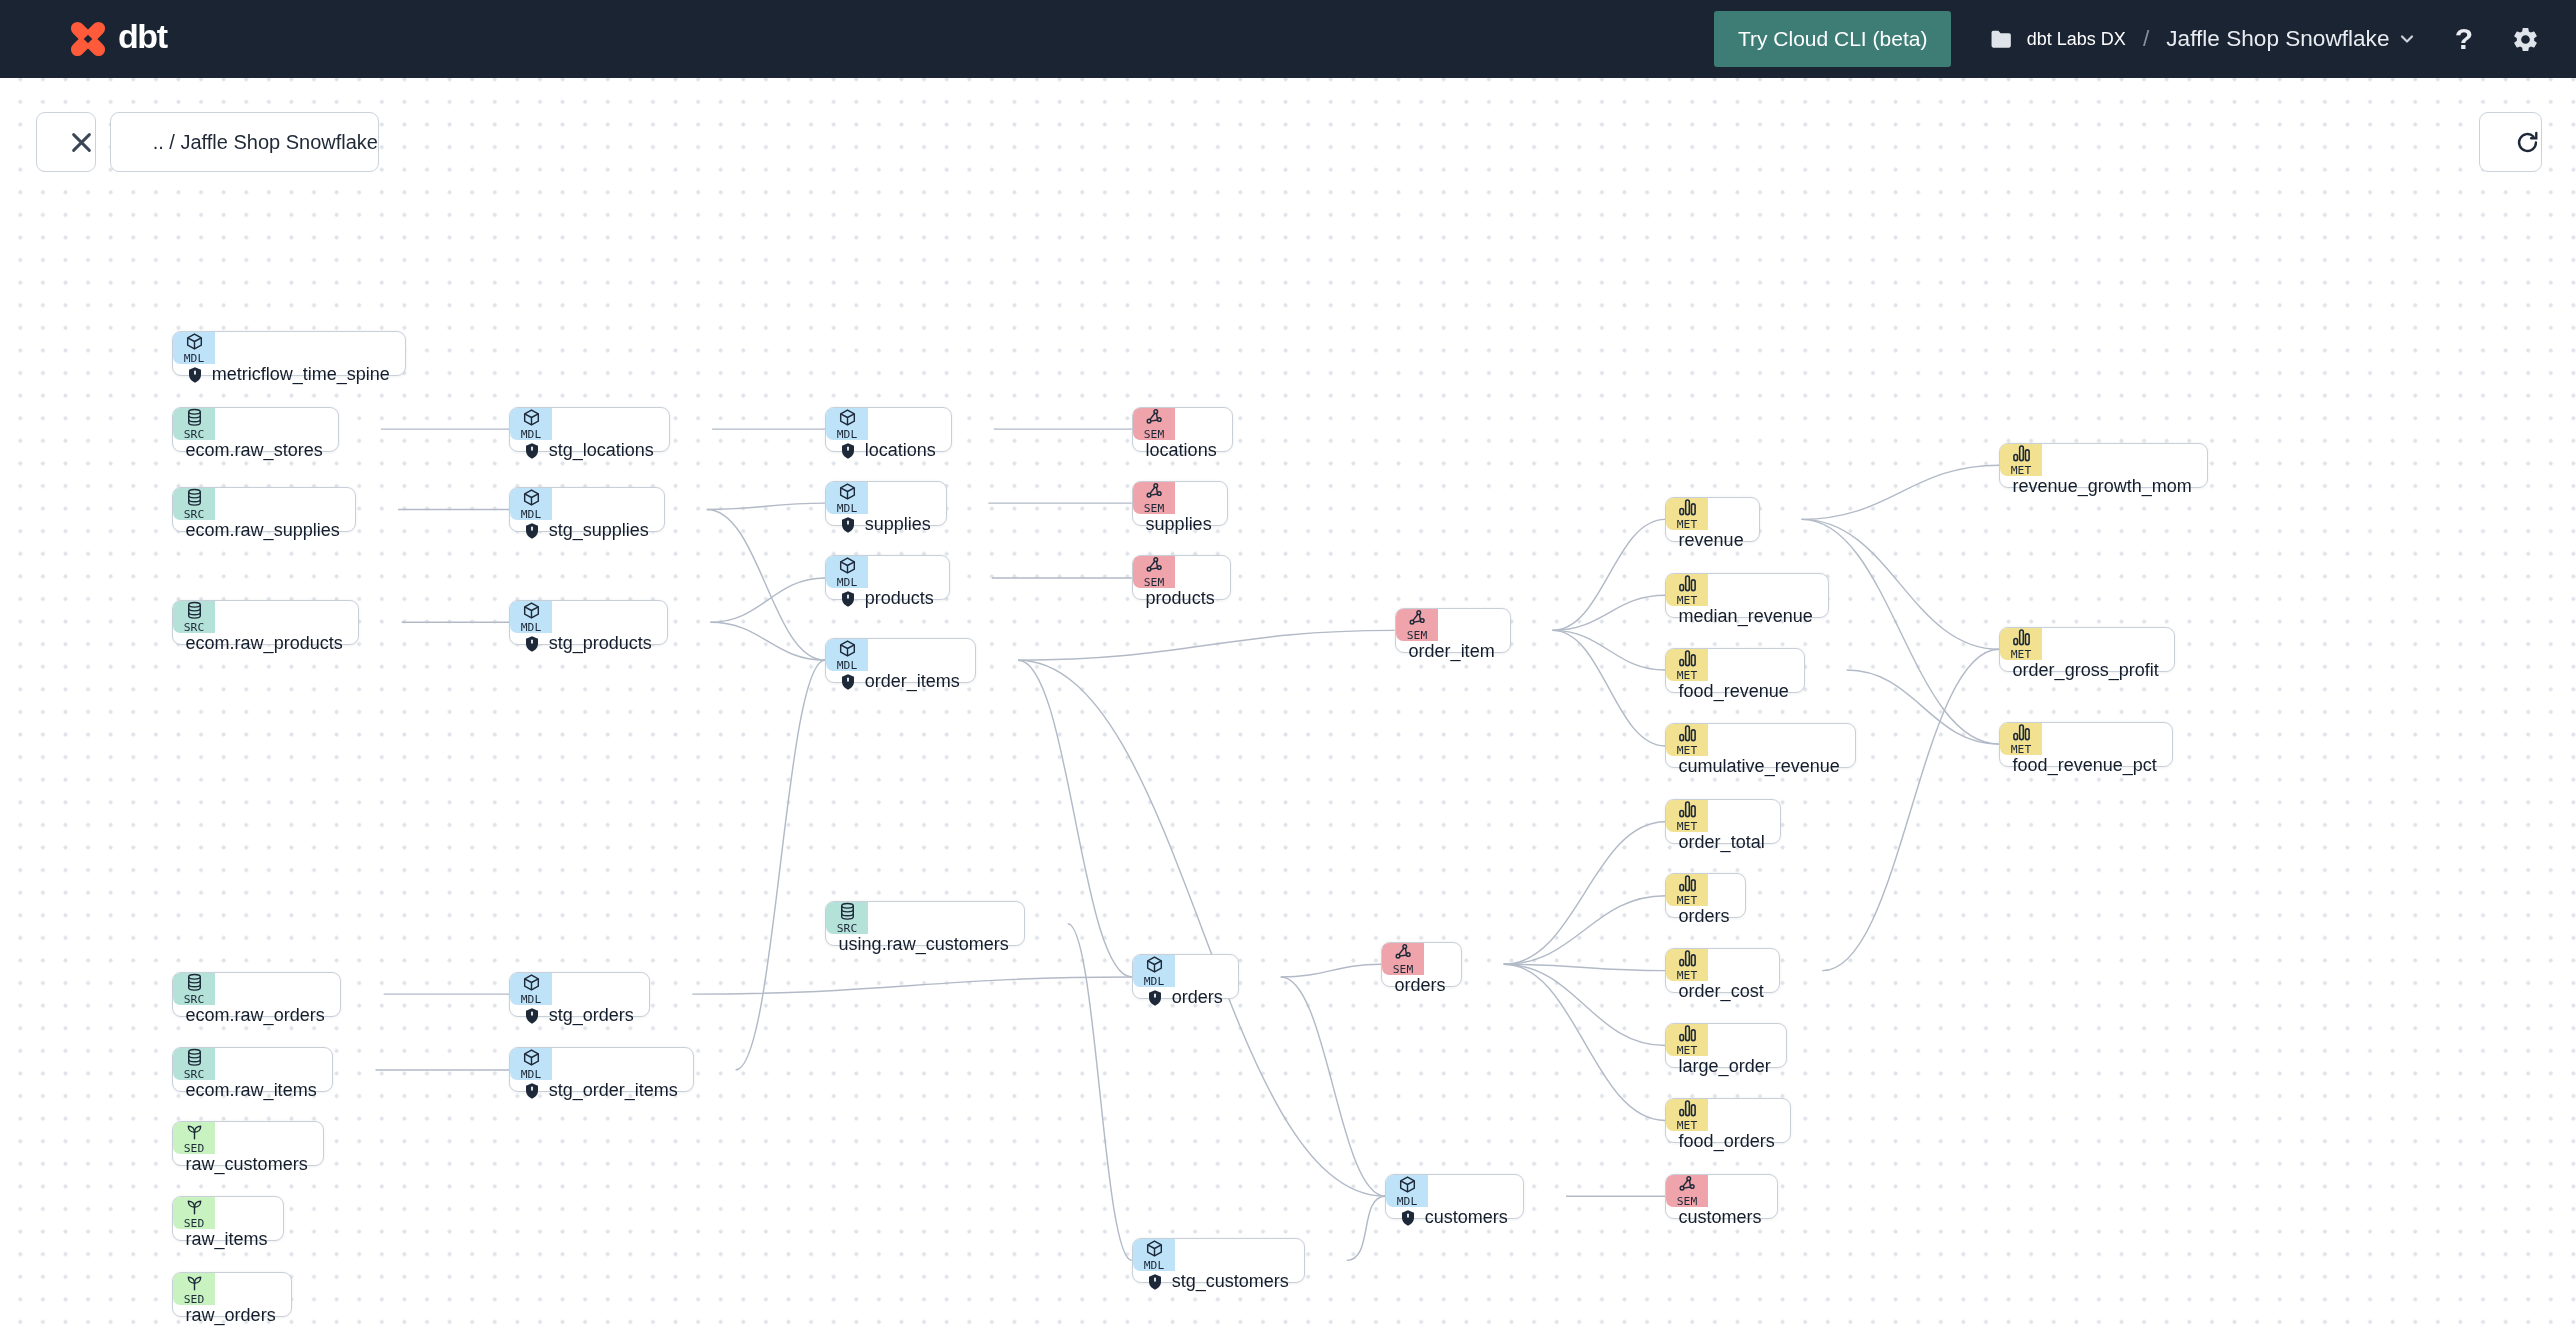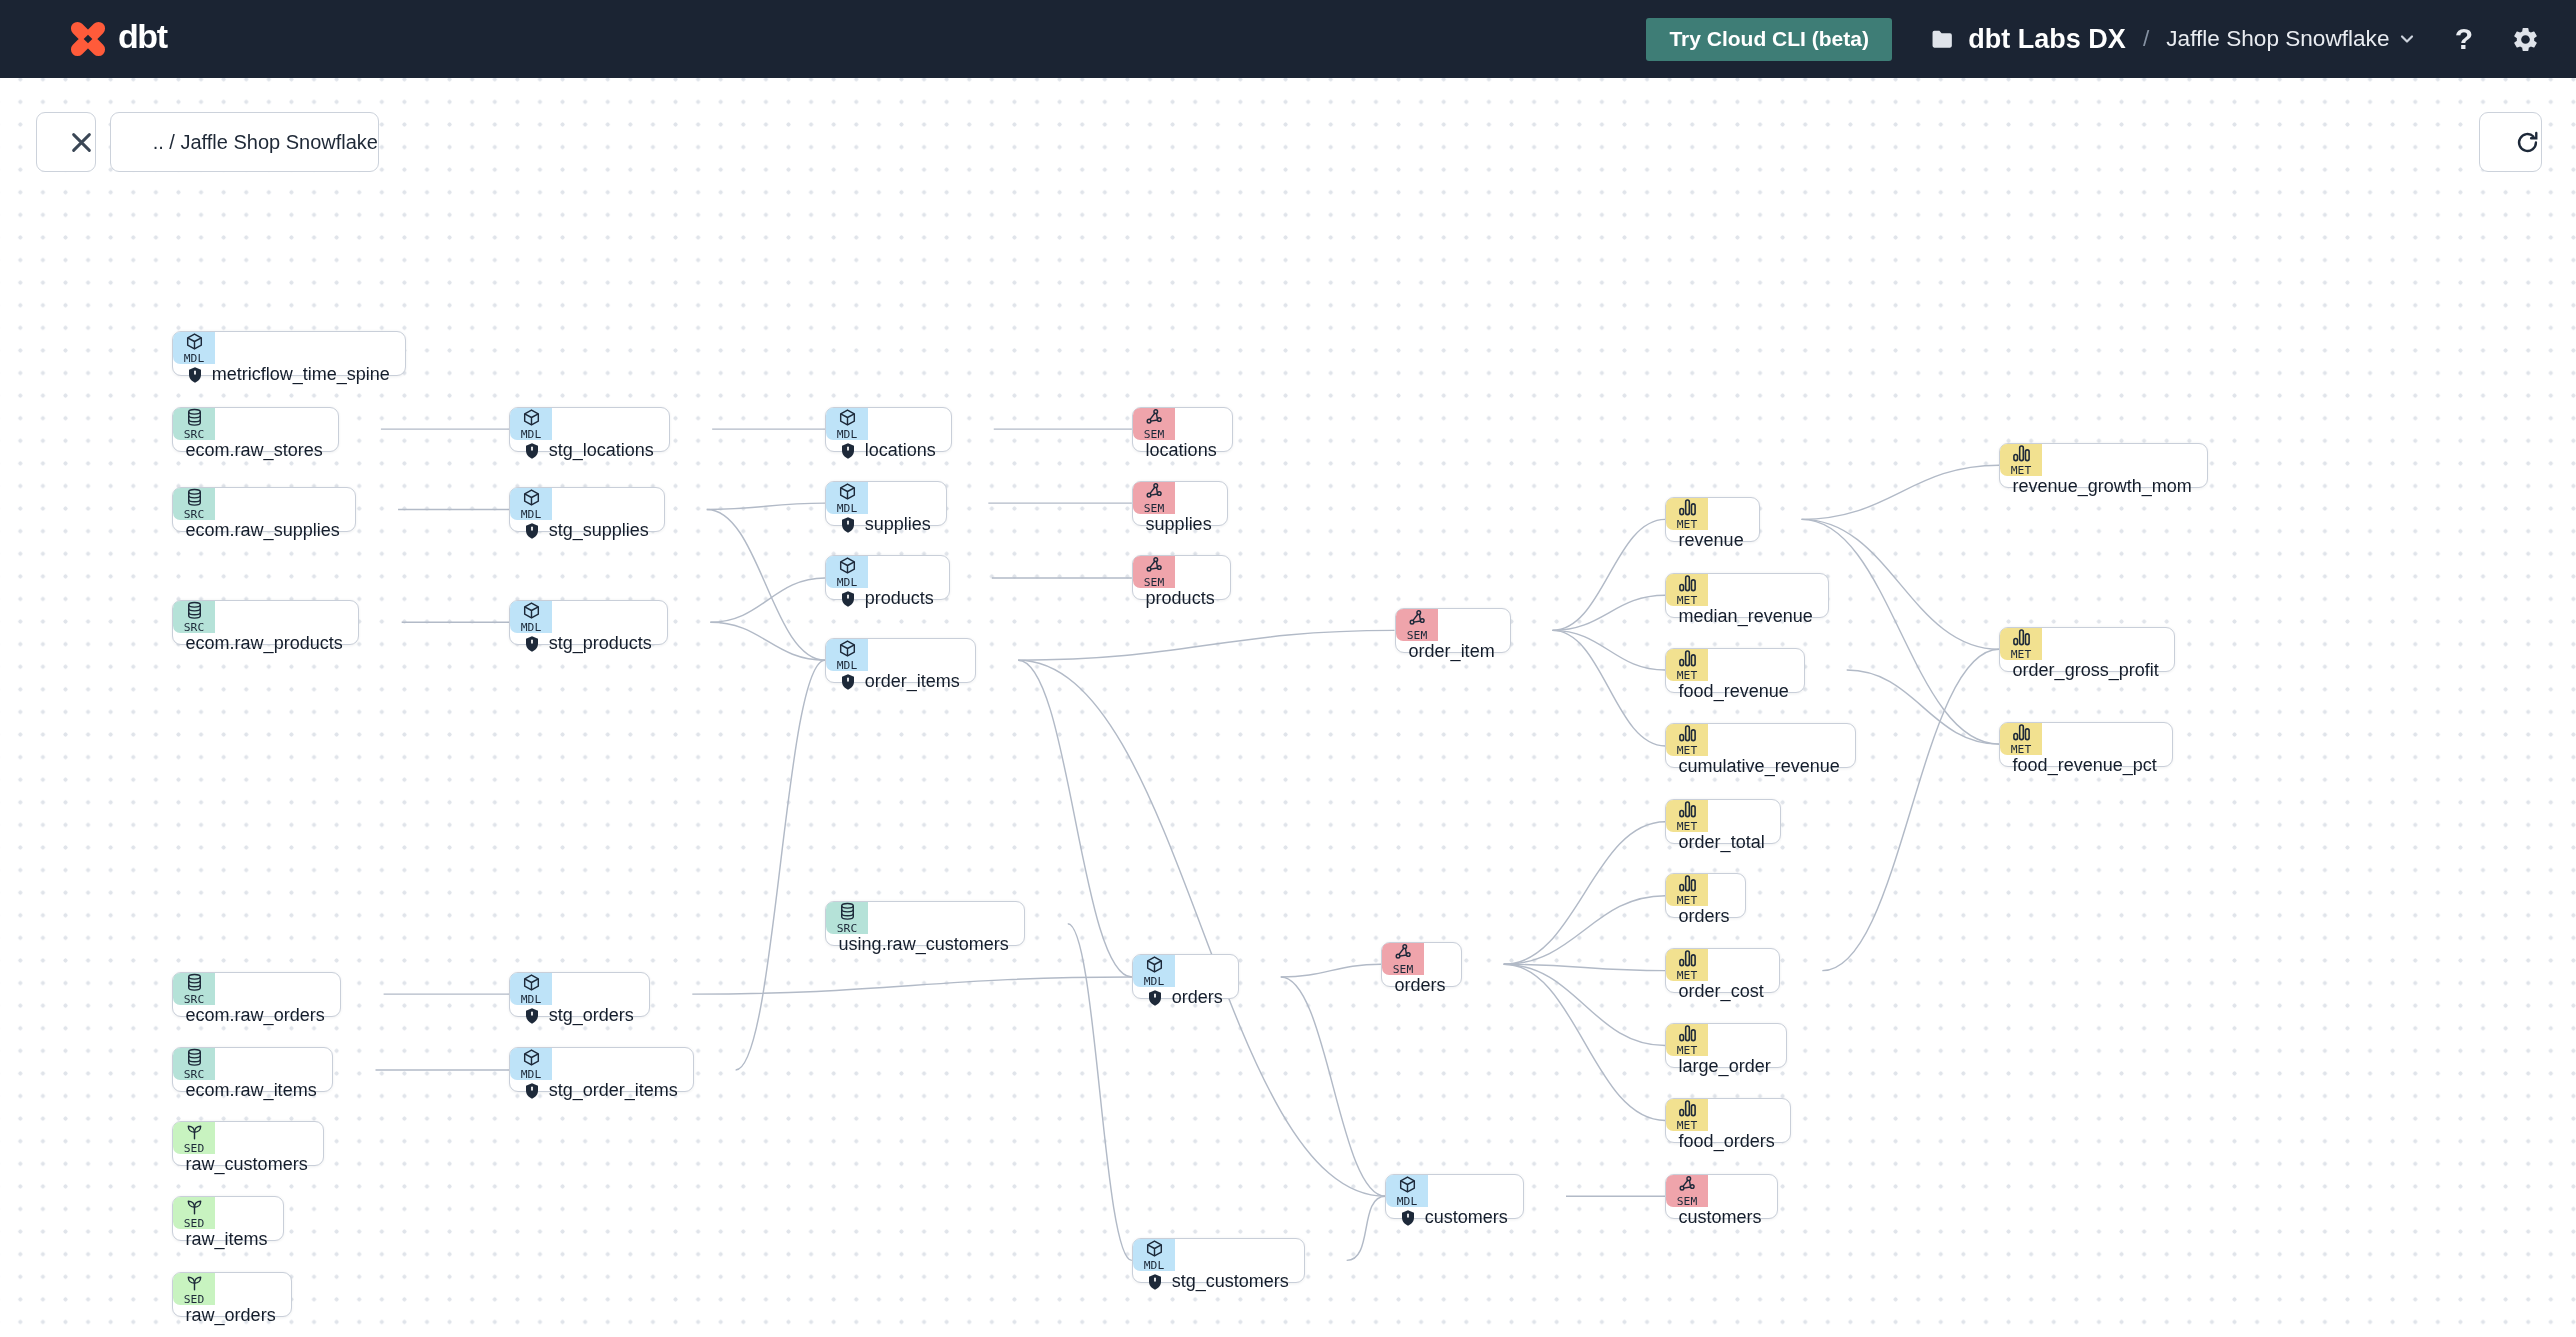--- a/index.html
+++ b/index.html
@@ -16,27 +16,27 @@
     padding:0 36px 0 67px; z-index:10;
   }
   .logo { display:flex; align-items:center; gap:9px; margin-right:87px; }
   .logo svg { width:42px; height:42px; display:block; }
   .logo-text { color:#ffffff; font-size:34px; font-weight:bold; letter-spacing:-1.4px; line-height:1; padding-bottom:5.4px;}
   .nav-menu { display:flex; align-items:center; gap:58px; }
   .nav-item { color:#eceef2; font-size:22.6px; font-weight:bold; display:flex; align-items:center; gap:7.2px; cursor:pointer; }
   .nav-item svg { width:20px; height:20px; color:#cdd3dd; }
   .nav-right { margin-left:auto; display:flex; align-items:center; gap:38px; }
   .cta-btn {
-    background:#3e7d76; color:#ffffff; font-size:21px; font-weight:700;
-    border:none; border-radius:3px; height:43px; padding:0 23.5px; cursor:pointer;
+    background:#3e7d76; color:#ffffff; font-size:21px; font-weight:400;
+    border:none; border-radius:3px; height:56px; padding:0 23.5px; cursor:pointer;
     font-family:"Liberation Sans", sans-serif;
   }
   .account { display:flex; align-items:center; gap:13.5px; }
   .account svg.folder { width:24.4px; height:24.4px; }
-  .account-name { color:#ffffff; font-size:27px; font-weight:bold; }
+  .account-name { color:#ffffff; font-size:18px; font-weight:normal; }
   .crumb-sep { color:#8591a2; font-size:22.6px; padding:0 3.6px; }
   .project-name { color:#e9ecf1; font-size:22.6px; display:flex; align-items:center; gap:7.2px; cursor:pointer; }
   .project-name svg { width:20px; height:20px; color:#cdd3dd; }
   .help-btn { color:#e9ecf1; font-size:30px; font-weight:bold; cursor:pointer; line-height:1; }
   .gear-btn { cursor:pointer; display:flex; }
   .gear-btn svg { width:29px; height:29px; }
 
   
   .canvas {
     position:absolute; top:78px; left:0; width:2576px; height:1260px;

